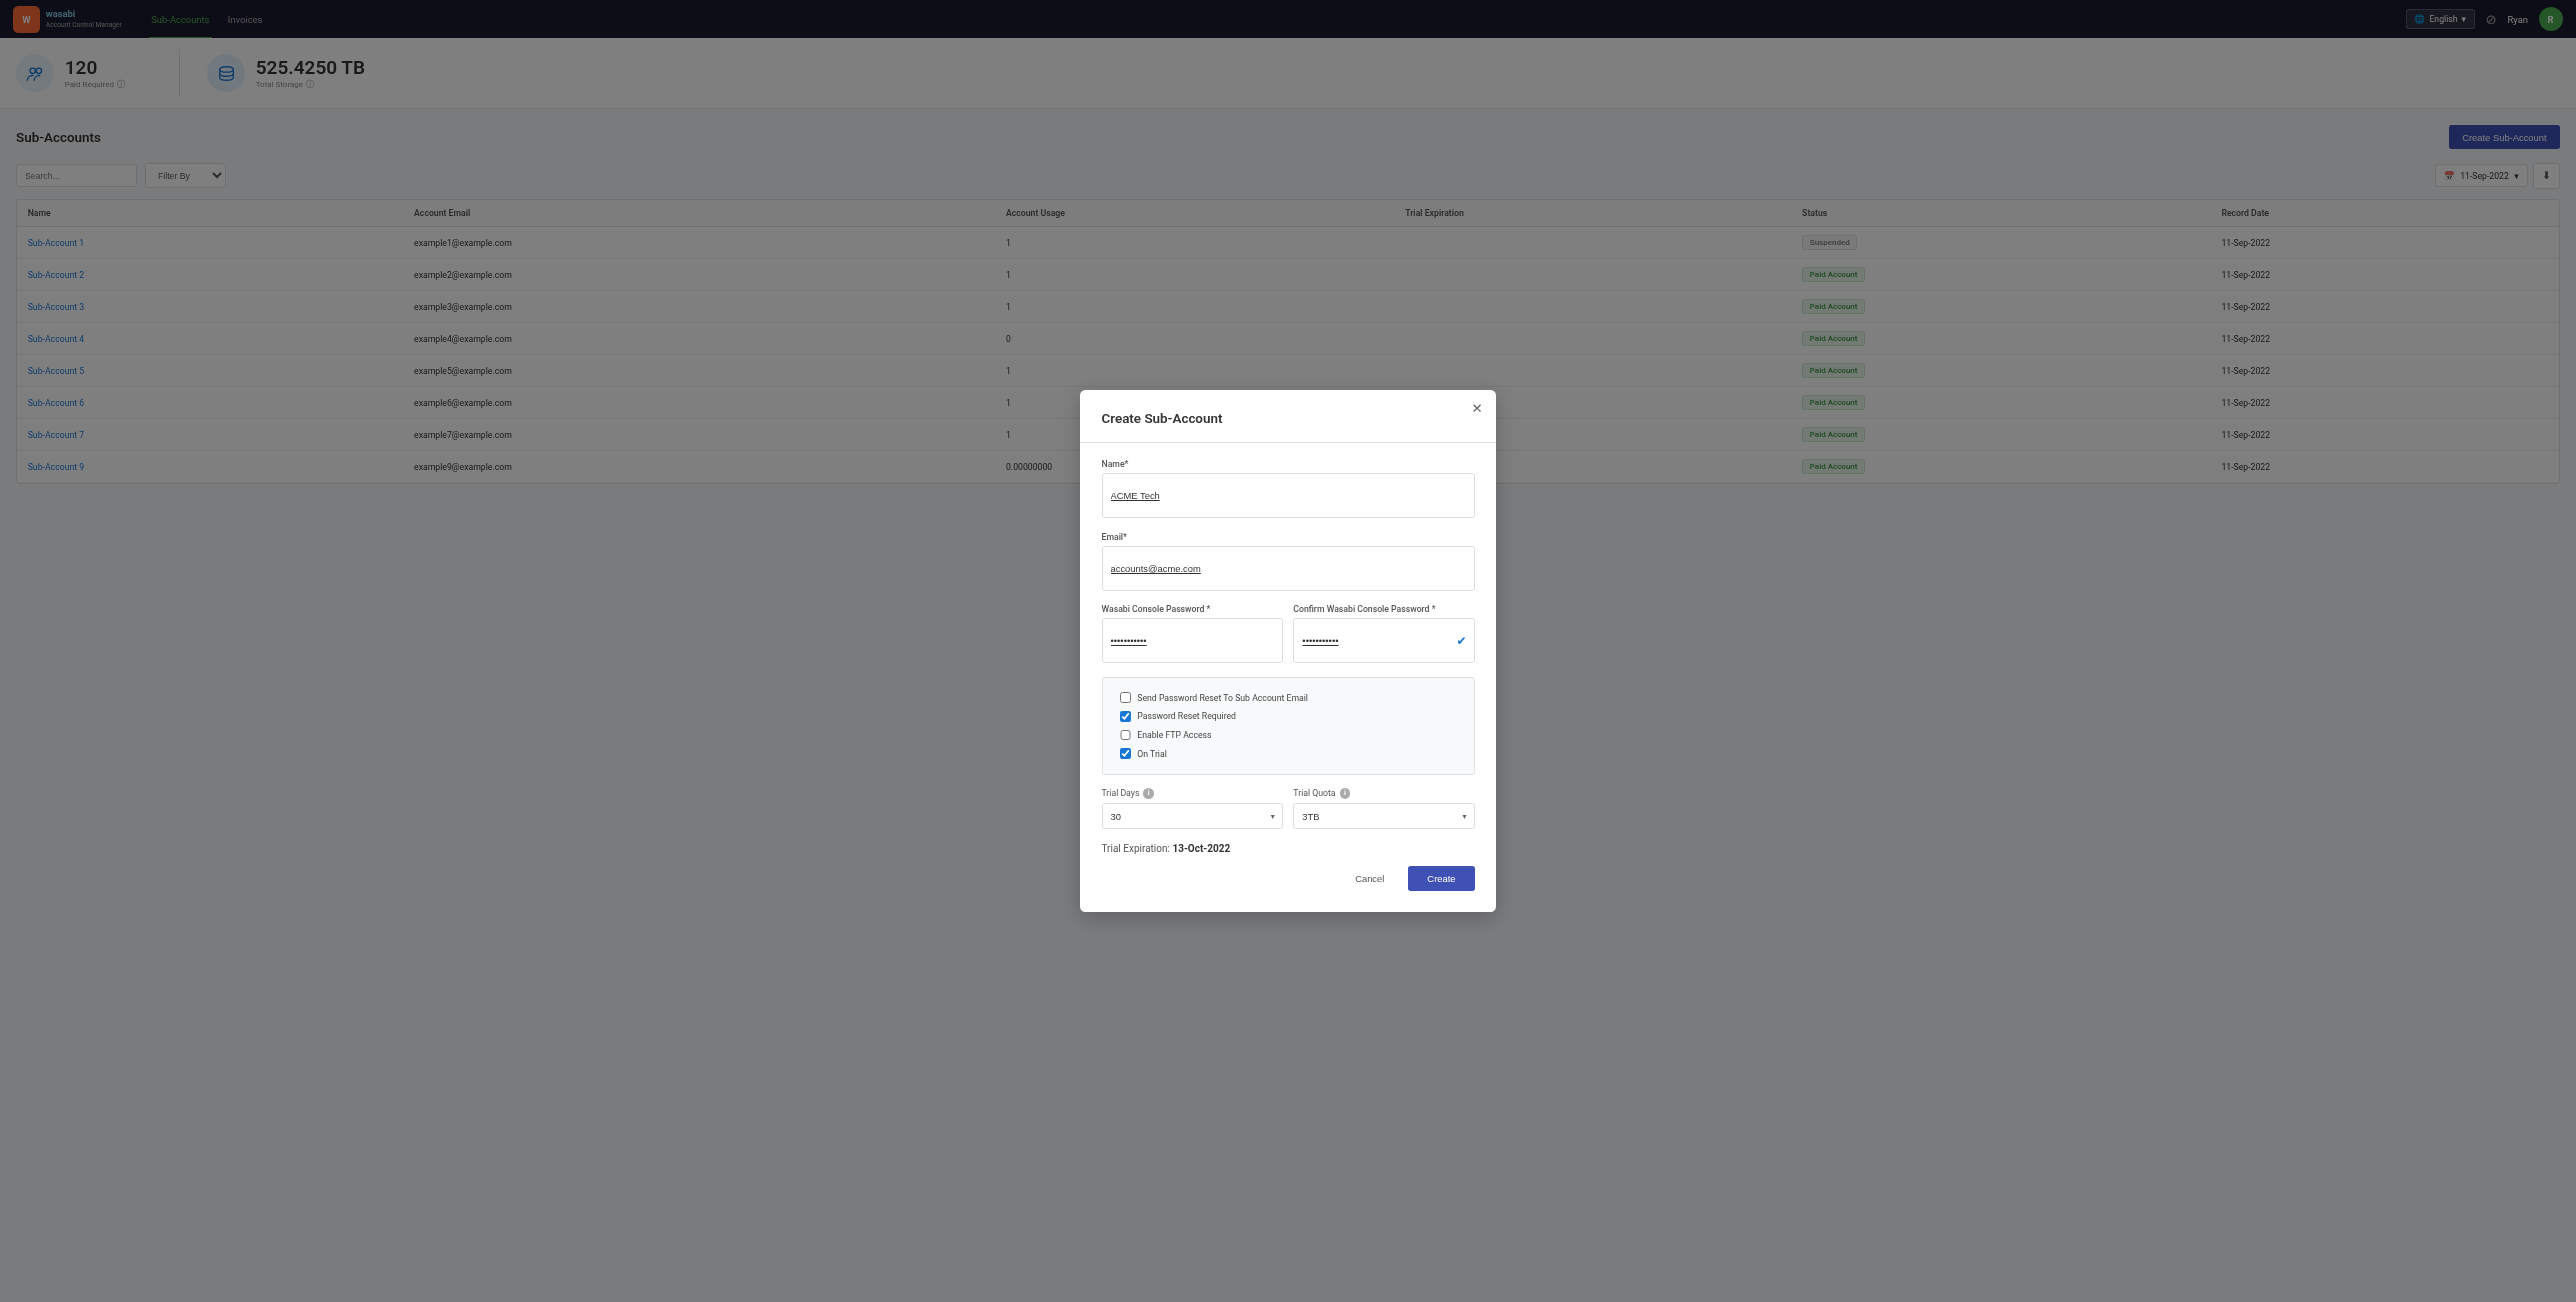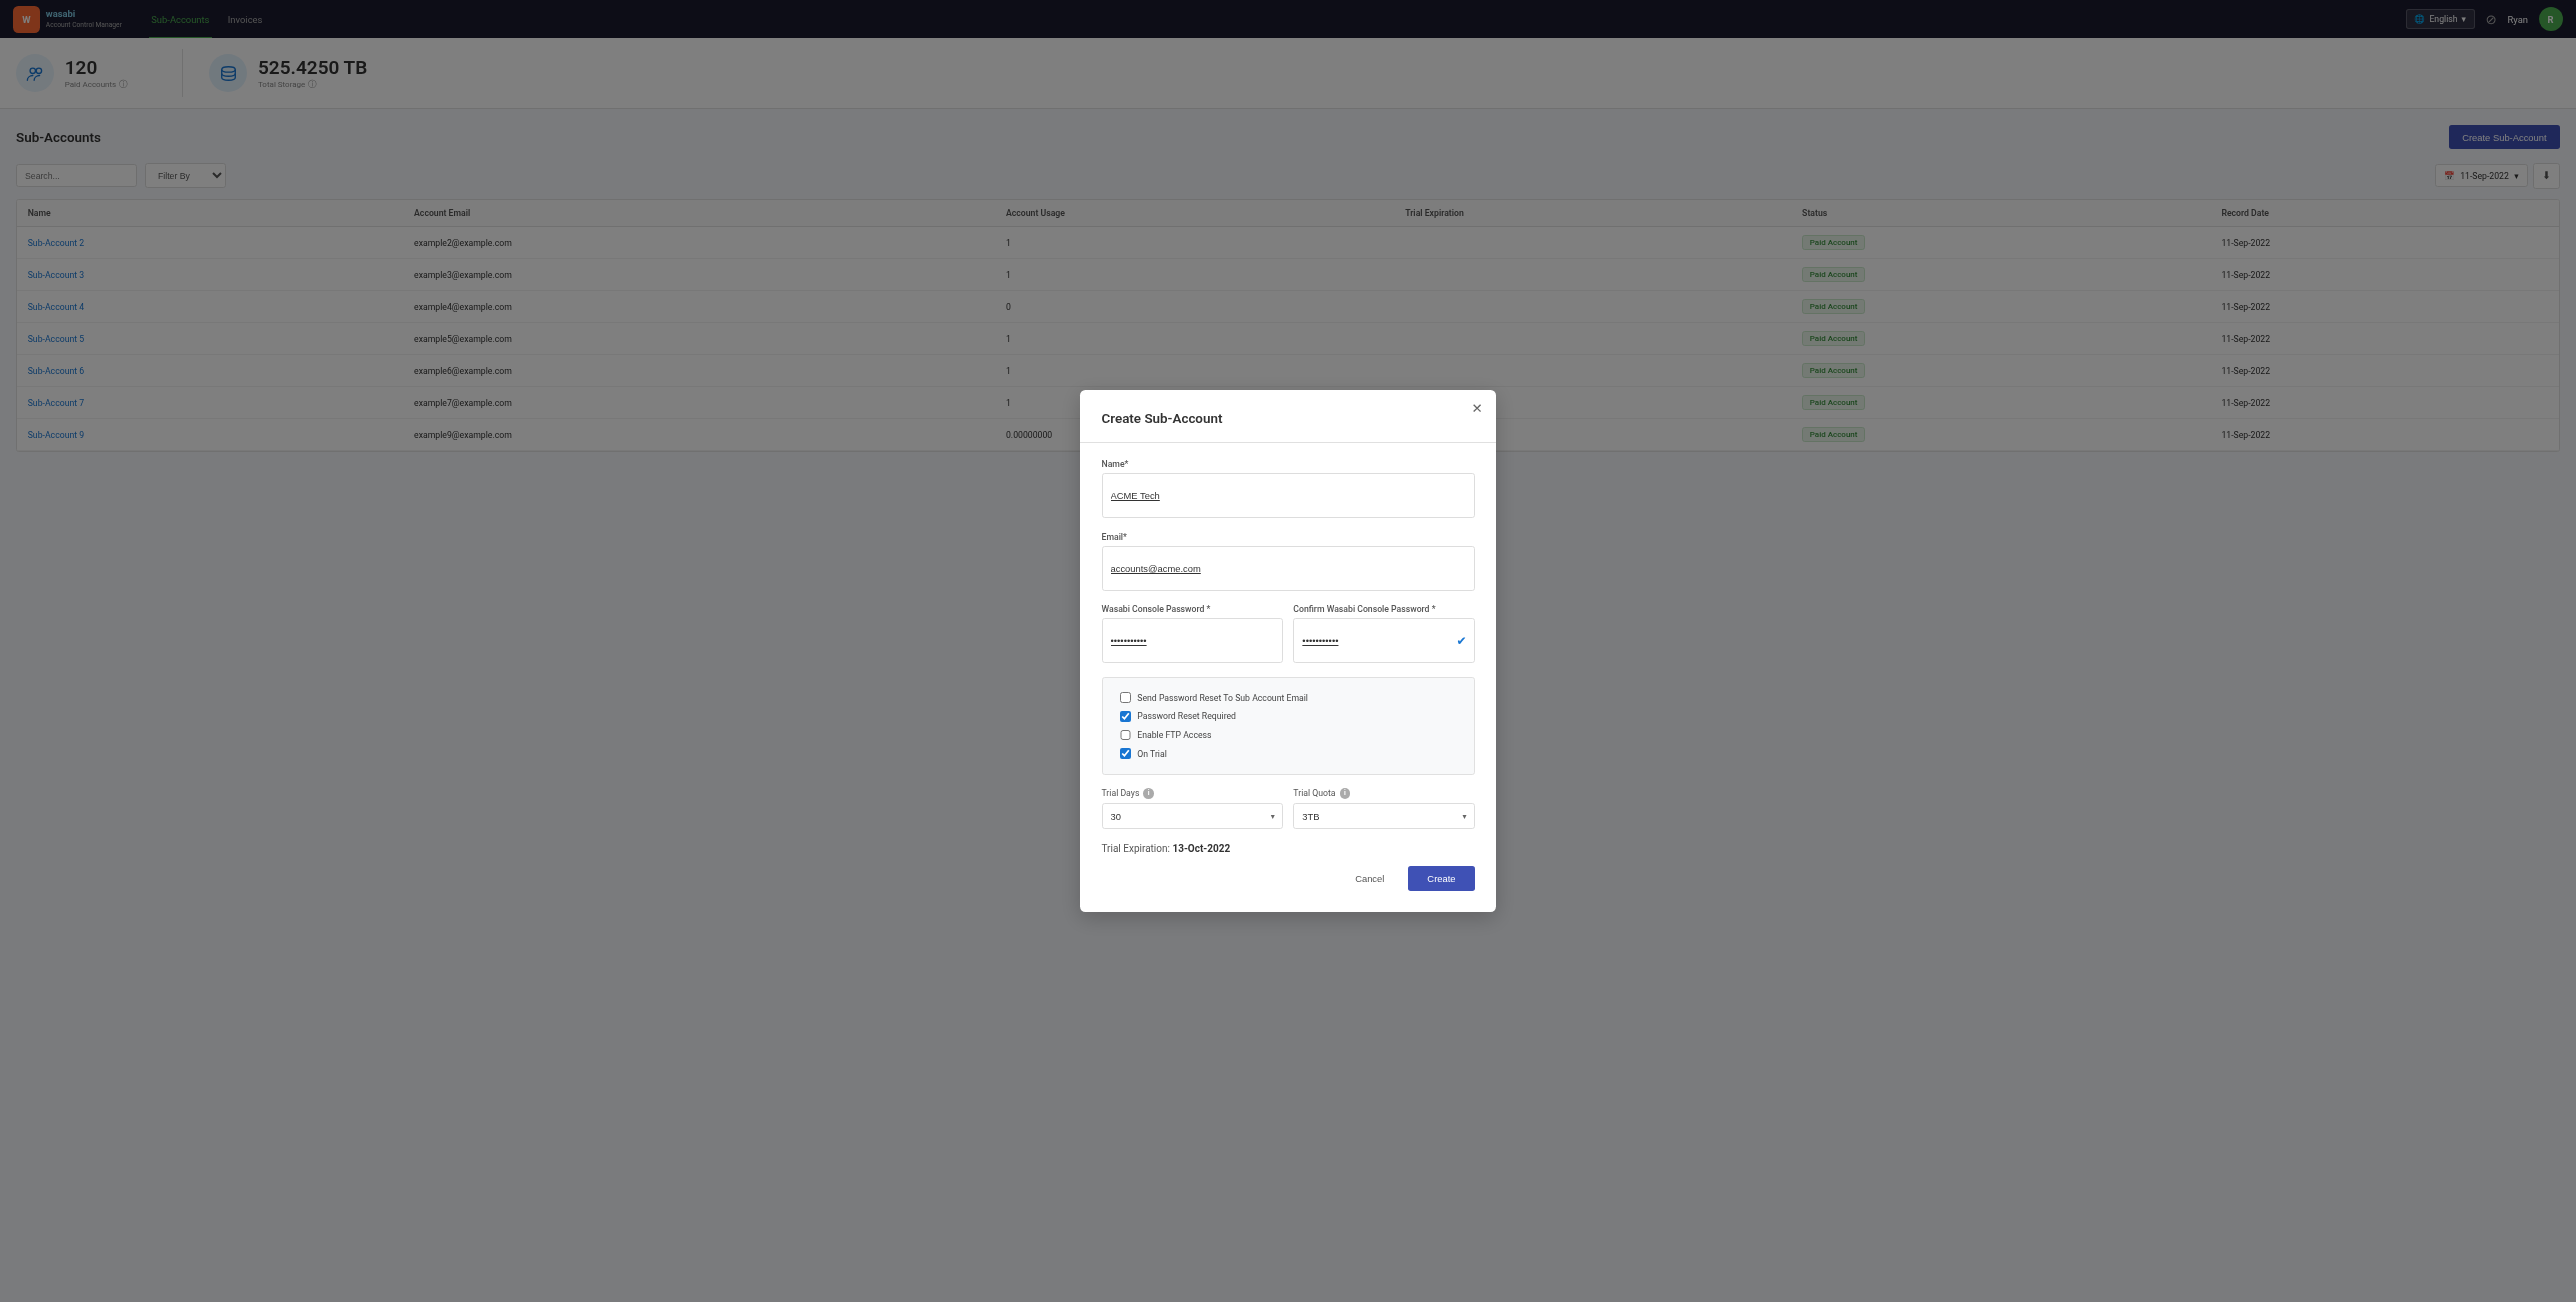--- a/index.html
+++ b/index.html
@@ -412,21 +412,21 @@
       <svg width="19" height="19" viewBox="0 0 28 28" fill="none">
         <circle cx="10" cy="10" r="4" stroke="#1976d2" stroke-width="2"></circle>
         <circle cx="19" cy="10" r="4" stroke="#1976d2" stroke-width="2"></circle>
         <path d="M2 24c0-4 3.6-7 8-7" stroke="#1976d2" stroke-width="2" stroke-linecap="round"></path>
         <path d="M12 24c0-4 3.6-7 8-7" stroke="#1976d2" stroke-width="2" stroke-linecap="round"></path>
       </svg>
     </div>
     <div class="stat-info">
       <span class="stat-number">120</span>
       <span class="stat-label">
-        <span>Paid Accounts</span>
+        <span>Paid Required</span>
         <span class="info-circle">ⓘ</span>
       </span>
     </div>
   </div>
 
   <div class="stat-divider"></div>
 
   <div class="stat-card" style="margin-left:27px;">
     <div class="stat-icon" style="background:#e3f2fd;">
       <svg width="19" height="19" viewBox="0 0 28 28" fill="none">
@@ -472,20 +472,32 @@
         <tr>
           <th>Name</th>
           <th>Account Email</th>
           <th>Account Usage</th>
           <th>Trial Expiration</th>
           <th>Status</th>
           <th>Record Date</th>
         </tr>
       </thead>
       <tbody id="table-body">
+      <tr>
+      <td>
+        <a class="link-cell">Sub-Account 1</a>
+      </td>
+      <td>example1@example.com</td>
+      <td>1</td>
+      <td></td>
+      <td>
+        <span class="badge badge-suspended">Suspended</span>
+      </td>
+      <td>11-Sep-2022</td>
+    </tr>
           <tr>
       <td>
         <a class="link-cell">Sub-Account 2</a>
       </td>
       <td>example2@example.com</td>
       <td>1</td>
       <td></td>
       <td>
         <span class="badge badge-paid">Paid Account</span>
       </td>

